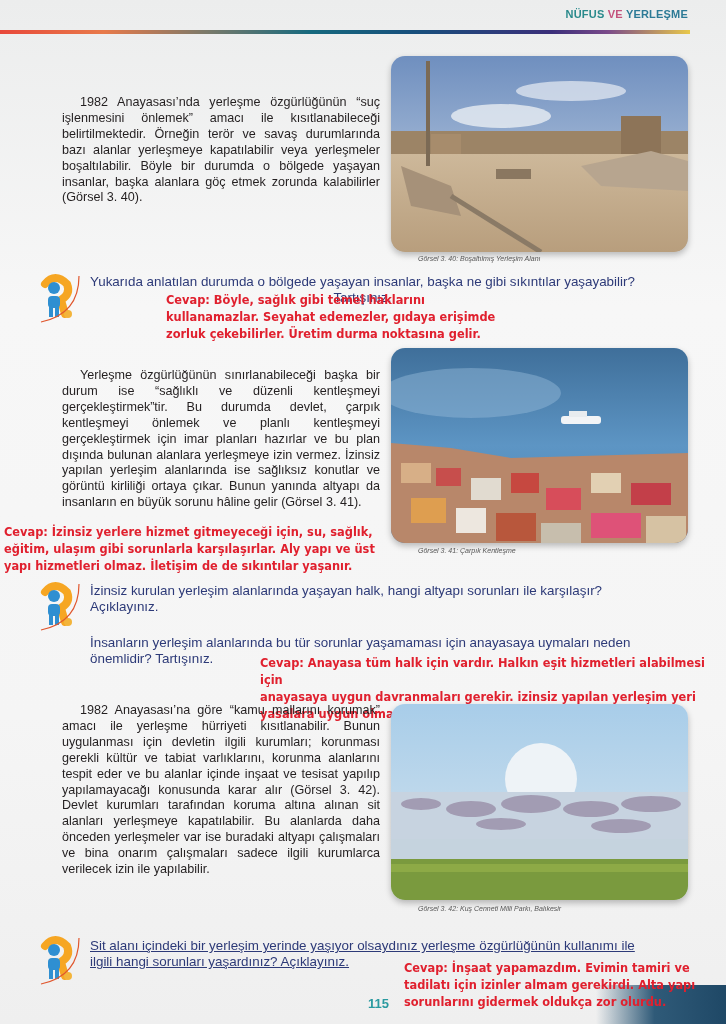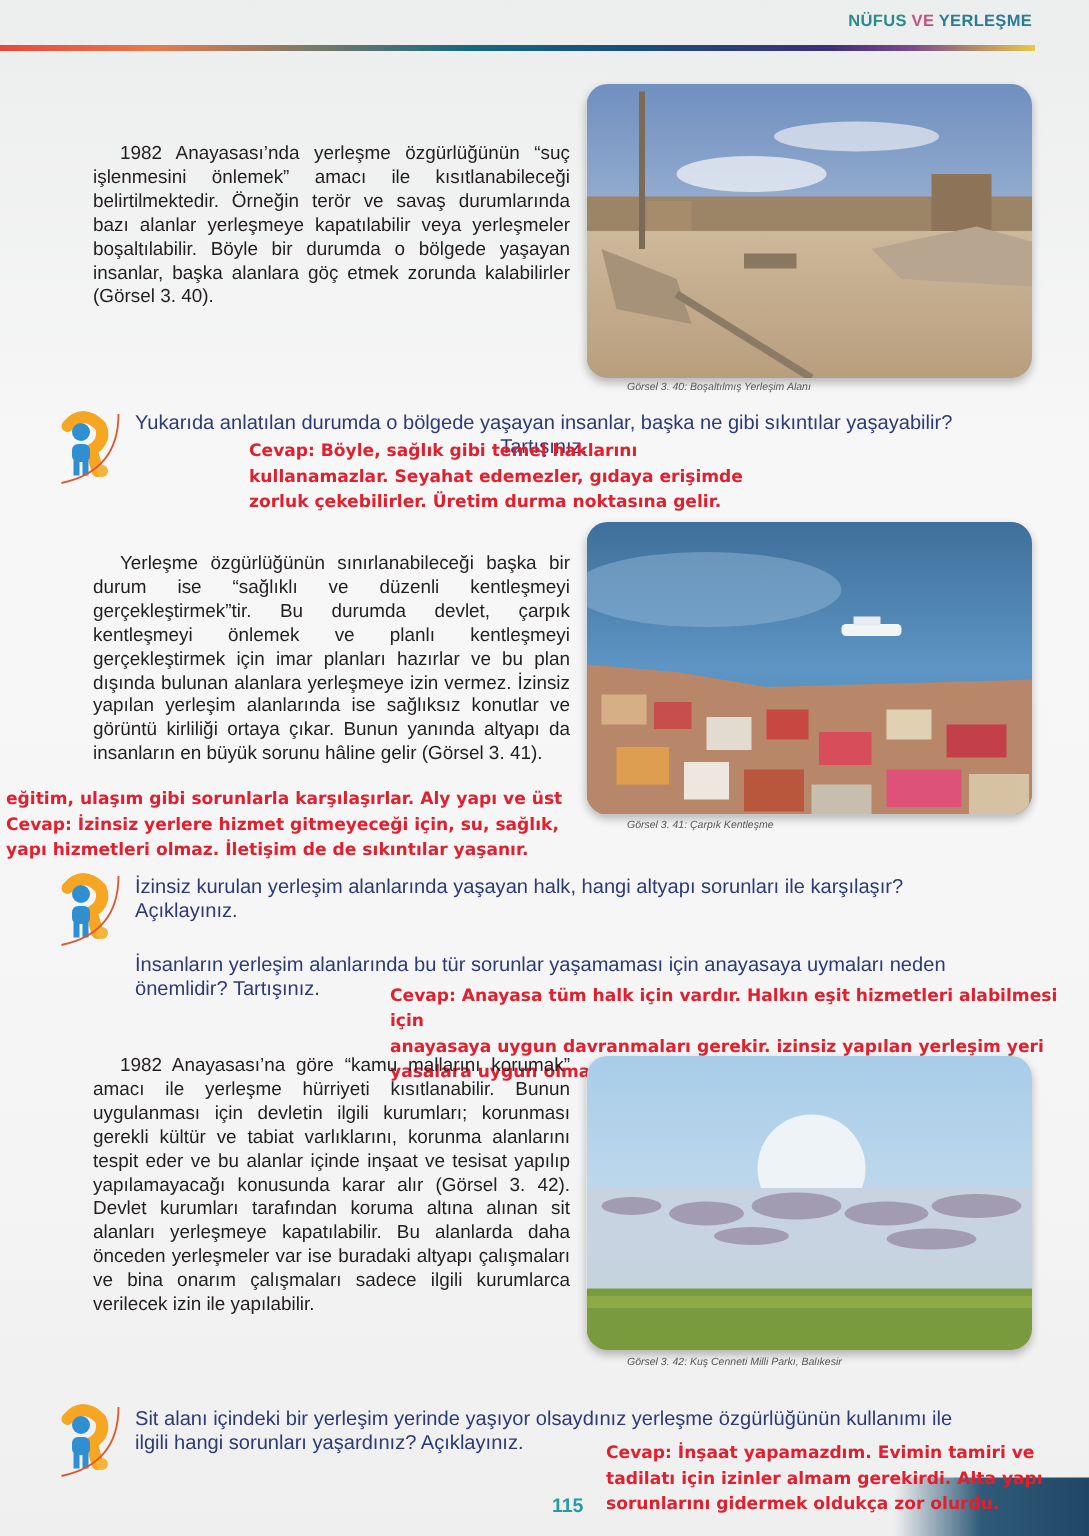--- a/index.html
+++ b/index.html
@@ -149,22 +149,22 @@
       <rect x="105" y="165" width="40" height="28" fill="#b8553a"></rect>
       <rect x="200" y="165" width="50" height="25" fill="#e0507a"></rect>
       <rect x="255" y="168" width="40" height="27" fill="#d7c6a7"></rect>
       <rect x="150" y="175" width="40" height="20" fill="#c8c1b2"></rect>
     </g>
   </svg>
 </div>
 <div class="caption" style="top:547px;">Görsel 3. 41: Çarpık Kentleşme</div>
 
 <div class="answer" style="top:524px;left:4px;">
+  <div>Cevap: İzinsiz yerlere hizmet gitmeyeceği için, su, sağlık,</div>
   <div>eğitim, ulaşım gibi sorunlarla karşılaşırlar. Aly yapı ve üst</div>
-  <div>Cevap: İzinsiz yerlere hizmet gitmeyeceği için, su, sağlık,</div>
   <div>yapı hizmetleri olmaz. İletişim de de sıkıntılar yaşanır.</div>
 </div>
 
 <svg class="question-icon" style="top:582px;" viewBox="0 0 50 50">
   <path d="M10 10 Q20 -2 32 10 Q36 20 26 26 L30 40" fill="none" stroke="#f6a623" stroke-width="8" stroke-linecap="round"></path>
   <circle cx="19" cy="14" r="6" fill="#2f8fd1"></circle>
   <rect x="13" y="22" width="12" height="12" rx="4" fill="#2f8fd1"></rect>
   <rect x="14" y="33" width="4" height="10" fill="#2f8fd1"></rect>
   <rect x="20" y="33" width="4" height="10" fill="#2f8fd1"></rect>
   <circle cx="33" cy="40" r="4" fill="#f3b43a"></circle>
@@ -216,21 +216,21 @@
 
 <svg class="question-icon" style="top:936px;" viewBox="0 0 50 50">
   <path d="M10 10 Q20 -2 32 10 Q36 20 26 26 L30 40" fill="none" stroke="#f6a623" stroke-width="8" stroke-linecap="round"></path>
   <circle cx="19" cy="14" r="6" fill="#2f8fd1"></circle>
   <rect x="13" y="22" width="12" height="12" rx="4" fill="#2f8fd1"></rect>
   <rect x="14" y="33" width="4" height="10" fill="#2f8fd1"></rect>
   <rect x="20" y="33" width="4" height="10" fill="#2f8fd1"></rect>
   <circle cx="33" cy="40" r="4" fill="#f3b43a"></circle>
   <path d="M44 2 Q44 40 6 48" fill="none" stroke="#e0572e" stroke-width="1.2"></path>
 </svg>
-<div class="question" style="top:938px;">
+<div class="question" style="top:938px;text-decoration:underline;">
   <div>Sit alanı içindeki bir yerleşim yerinde yaşıyor olsaydınız yerleşme özgürlüğünün kullanımı ile</div>
   <div>ilgili hangi sorunları yaşardınız? Açıklayınız.</div>
 </div>
 
 <div class="corner-band"></div>
 <div class="answer" style="top:960px;left:404px;">
   <div>Cevap: İnşaat yapamazdım. Evimin tamiri ve</div>
   <div>tadilatı için izinler almam gerekirdi. Alta yapı</div>
   <div>sorunlarını gidermek oldukça zor olurdu.</div>
 </div>

